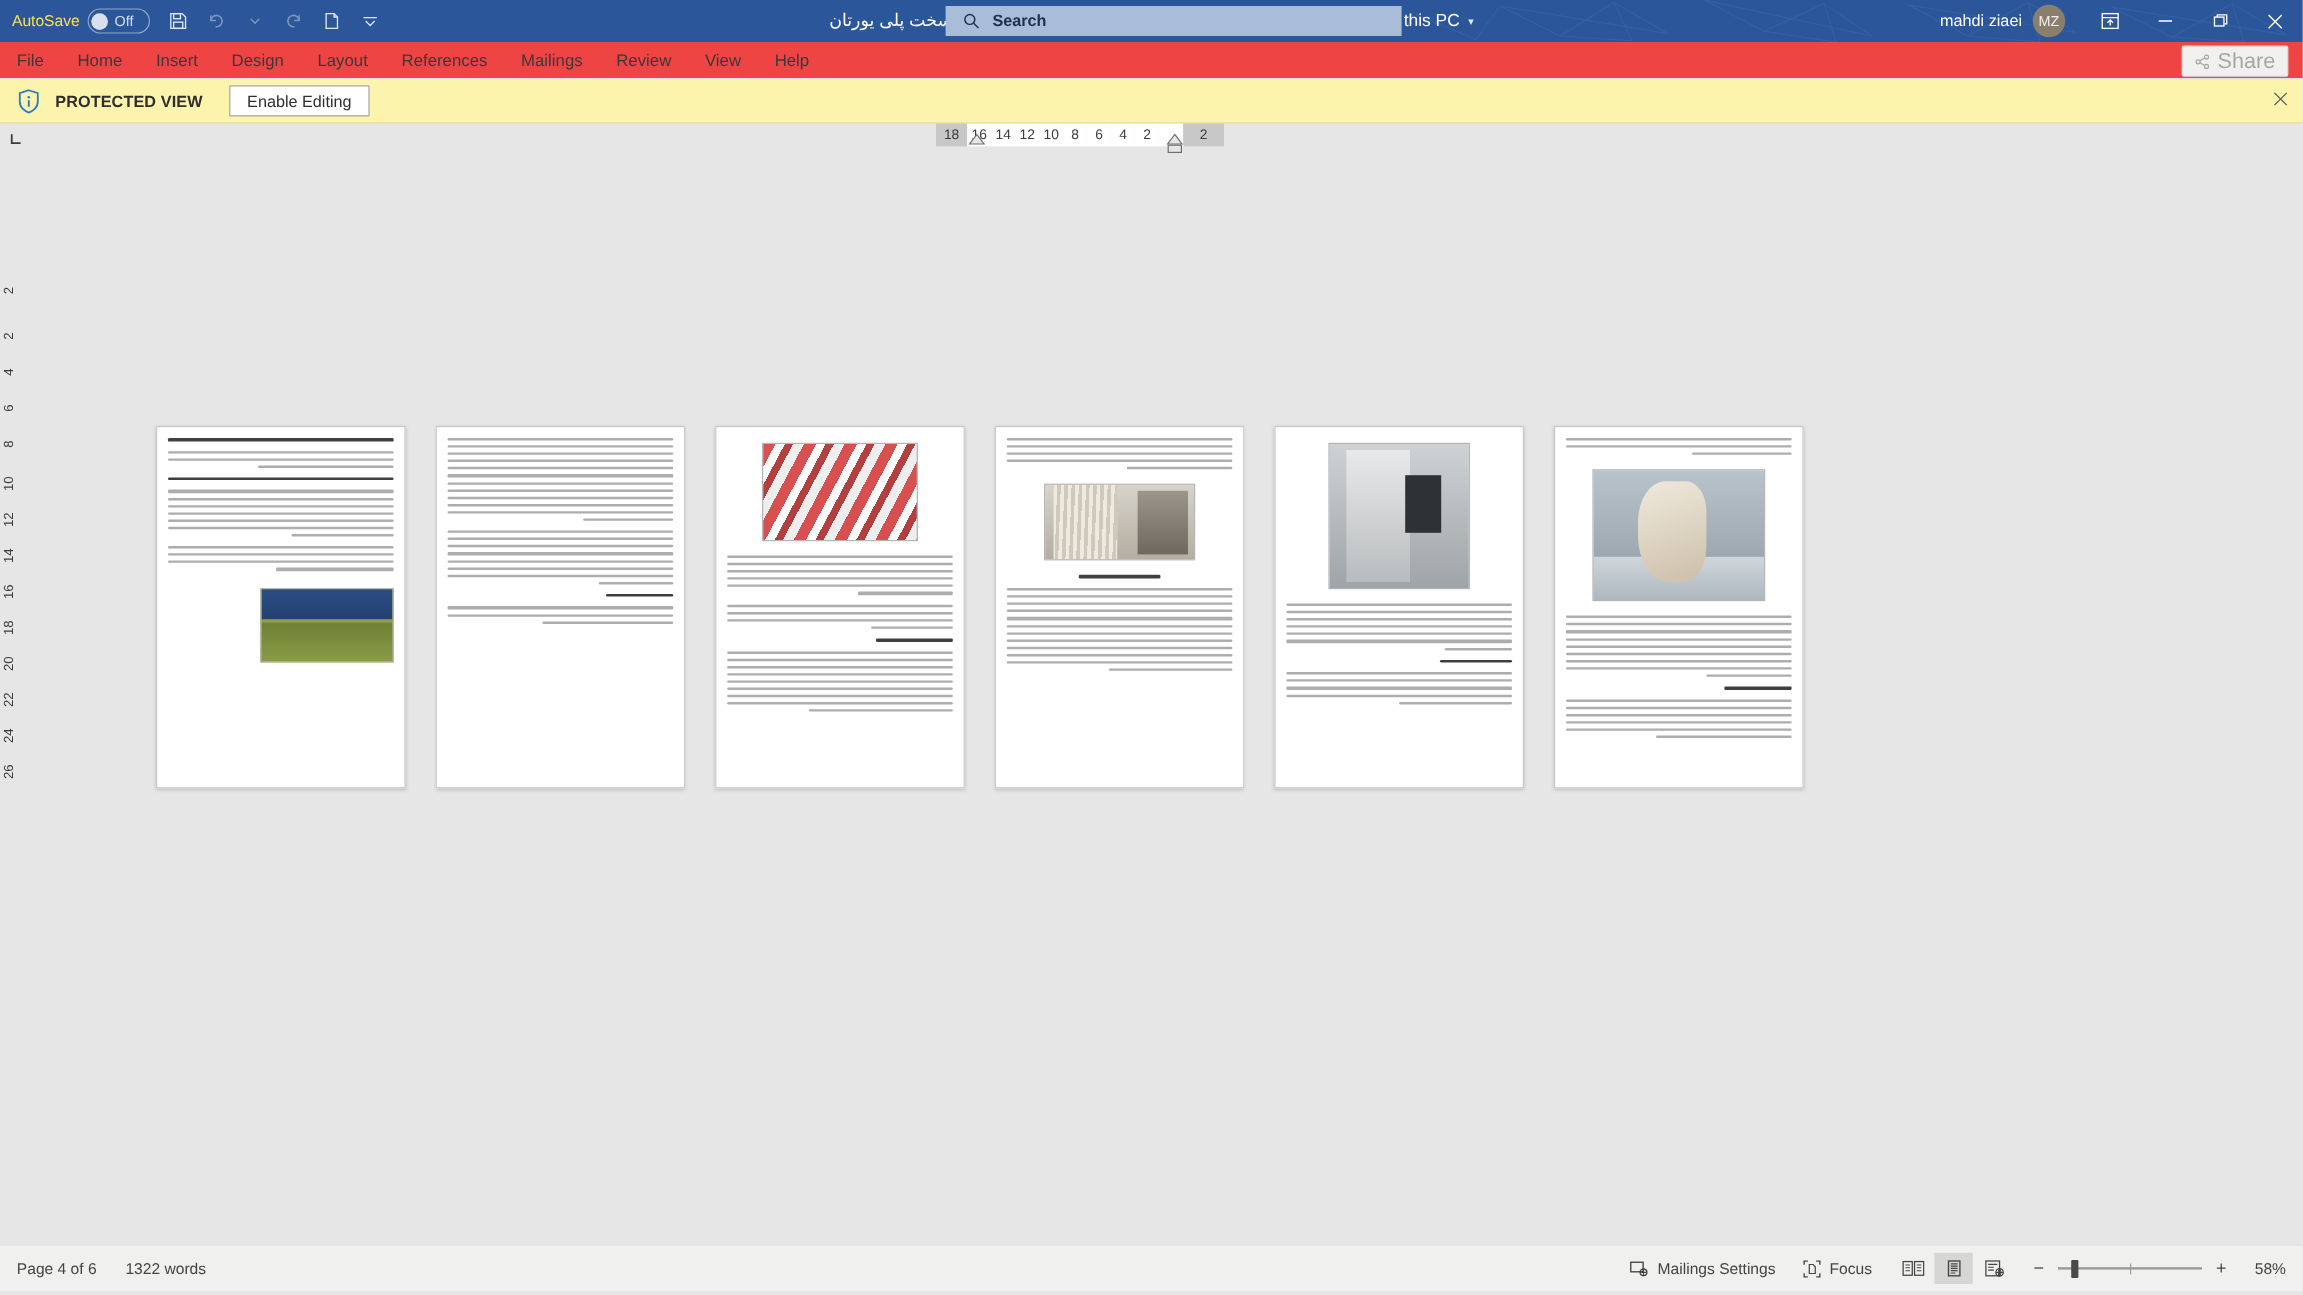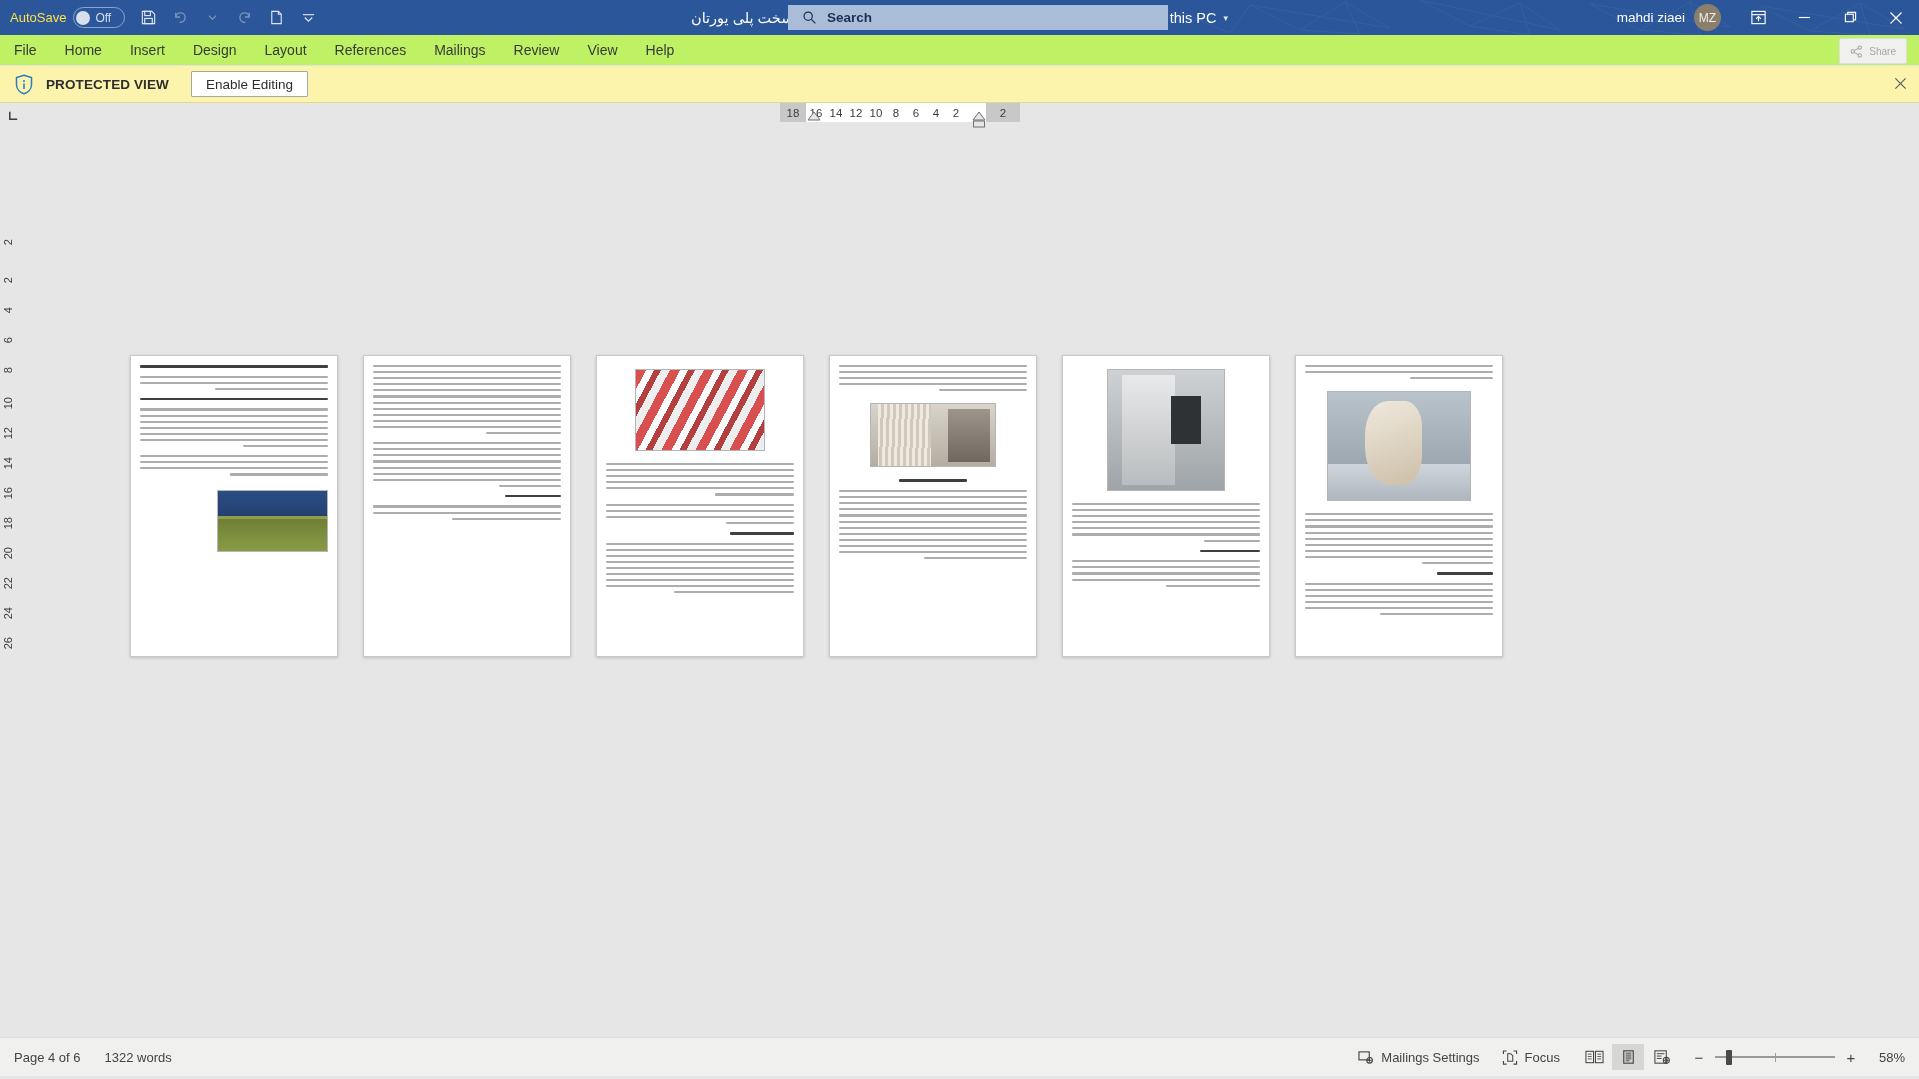--- a/index.html
+++ b/index.html
@@ -50,30 +50,30 @@
     position:absolute;right:0;top:0;height:35px;display:flex;align-items:center;z-index:3;
   }
   .acct{color:#ffffff;font-size:13.5px;margin-right:9px;}
   .avatar{
     width:27px;height:27px;border-radius:50%;background:#8a7f6d;color:#f2efe9;
     display:flex;align-items:center;justify-content:center;font-size:12px;margin-right:14px;text-align:center;
   }
   .winbtn{width:46px;height:35px;display:flex;align-items:center;justify-content:center;color:#ffffff;}
   
   .ribbon{
-    height:30px;background:#bef264;display:flex;align-items:center;position:relative;
+    height:30px;background:#ef4444;display:flex;align-items:center;position:relative;
     border-bottom:1px solid #e3e3e1;
   }
   .tab{
     font-size:14px;color:#393939;padding:0 14px;height:30px;display:flex;align-items:center;
   }
   .tab.file{color:#393939;}
   .share-btn{
     position:absolute;right:12px;top:3px;height:24px;display:flex;align-items:center;gap:6px;
-    color:#a6a6a6;font-size:10px;border:1px solid #dedede;padding:0 10px;border-radius:2px;
+    color:#a6a6a6;font-size:18px;border:1px solid #dedede;padding:0 10px;border-radius:2px;
     background:#f0f0ee;
   }
   
   .pv-bar{
     height:36px;background:#fcf3ad;border-bottom:1px solid #e0d98e;
     display:flex;align-items:center;position:relative;
   }
   .pv-icon{margin:0 12px 0 14px;display:flex;}
   .pv-strong{font-size:13.5px;color:#2e2e2e;font-weight:bold;letter-spacing:.1px;}
   .pv-msg{font-size:13.5px;color:#2e2e2e;margin-left:11px;}

